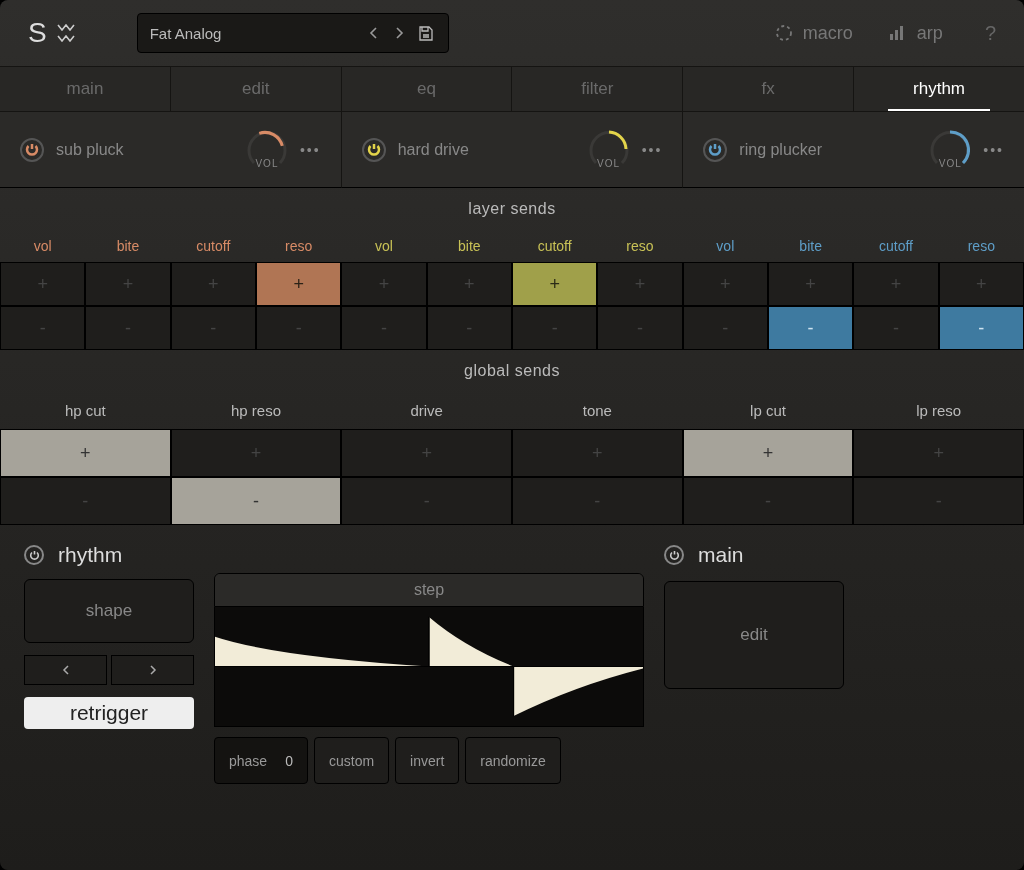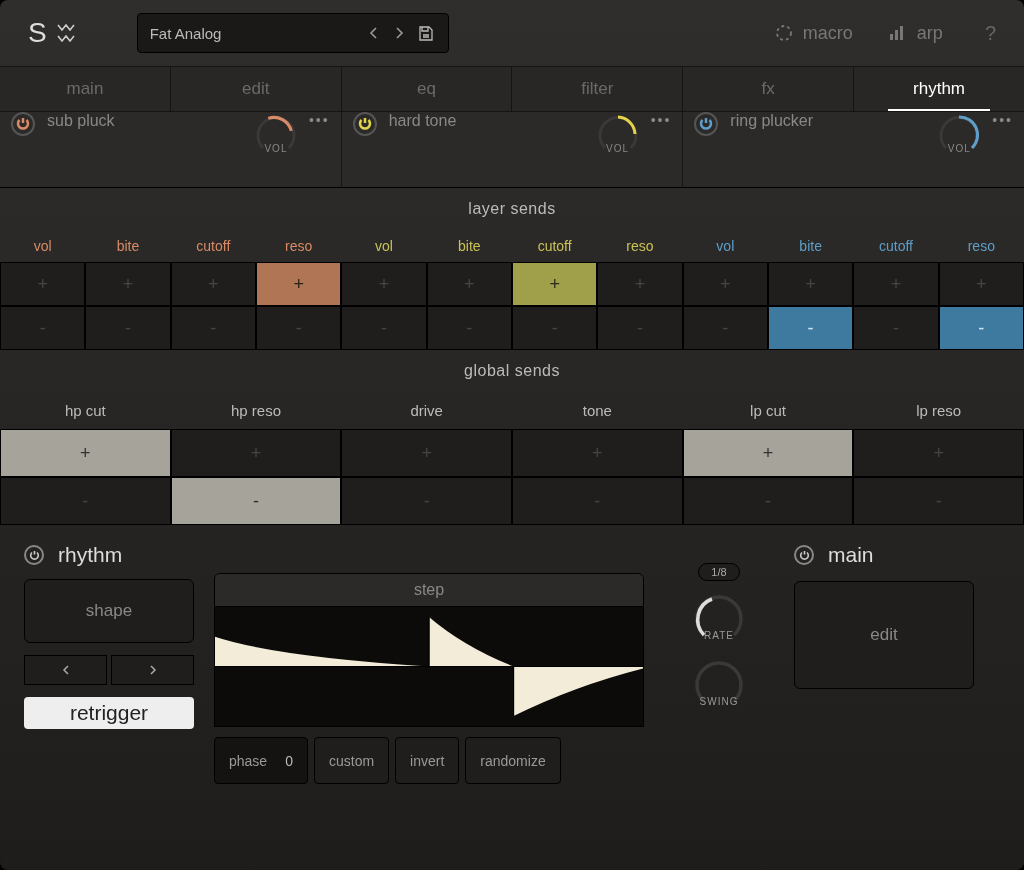--- a/index.html
+++ b/index.html
@@ -20,21 +20,21 @@
 
 
 .tabs { display: flex; height: 46px; border-top: 1px solid #151412; border-bottom: 1px solid #151412; }
 .tab { flex: 1; display: flex; align-items: center; justify-content: center; font-size: 17px; color: #6a6a6a; cursor: pointer; border-left: 1px solid #151412; background: #282725; }
 .tab:first-child { border-left: none; }
 .tab.active { color: #fff; position: relative; }
 .tab.active::after { content: ""; position: absolute; bottom: 0; left: 20%; right: 20%; height: 2px; background: #fff; }
 
 
 .layers { display: flex; height: 76px; }
-.layer { flex: 1; display: flex; padding: 0 11px; border-left: 1px solid #151412; background: #2b2a28; border-bottom: 1px solid #000; }
+.layer { flex: 1; display: flex; align-items: center; padding: 0 20px; border-left: 1px solid #151412; background: #2b2a28; border-bottom: 1px solid #000; }
 .layer:first-child { border-left: none; }
 .pwr { width: 24px; height: 24px; border-radius: 50%; border: 2px solid #555; display: flex; align-items: center; justify-content: center; margin-right: 12px; }
 .pwr svg { stroke-width: 2.5; }
 .layer-name { flex: 1; color: #888; font-size: 16px; }
 .vol-knob { width: 46px; height: 46px; position: relative; }
 .vol-arc { width: 46px; height: 46px; }
 .vol-lbl { position: absolute; bottom: 4px; left: 0; right: 0; text-align: center; font-size: 10px; letter-spacing: 1px; color: #888; }
 .layer-more { margin-left: 10px; color: #888; letter-spacing: 2px; font-size: 14px; cursor: pointer; }
 
 
@@ -166,21 +166,21 @@
         <div class="vol-lbl">VOL</div>
       </div>
       <div class="layer-more">•••</div>
     </div>
     <div class="layer">
       <div class="pwr">
           <svg width="14" height="14" viewBox="0 0 14 14">
             <path d="M7 1 V6 M3.5 3 A5 5 0 1 0 10.5 3" stroke="#e3d44a" fill="none"></path>
           </svg>
         </div>
-      <div class="layer-name">hard tone</div>
+      <div class="layer-name">hard drive</div>
       <div class="vol-knob">
         <svg class="vol-arc" viewBox="0 0 46 46">
             <path d="M10 36 A18 18 0 1 1 36 36" stroke="#3a3937" stroke-width="3" fill="none"></path>
             <path d="M23 5 A18 18 0 0 1 40 22" stroke="#e3d44a" stroke-width="3" fill="none"></path>
           </svg>
         <div class="vol-lbl">VOL</div>
       </div>
       <div class="layer-more">•••</div>
     </div>
     <div class="layer">
@@ -322,36 +322,20 @@
         <div class="wc phase">
             <span>phase</span>
             <span class="ph-val">0</span>
           </div>
         <div class="wc">custom</div>
         <div class="wc">invert</div>
         <div class="wc">randomize</div>
       </div>
     </div>
 
-    <div class="b-knobs">
-      <div class="rate-badge">1/8</div>
-      <div class="knob2">
-        <svg width="58" height="58" viewBox="0 0 58 58">
-            <path d="M14 46 A22 22 0 1 1 44 46" stroke="#3a3937" stroke-width="3.5" fill="none"></path>
-            <path d="M14 46 A22 22 0 0 1 22 10" stroke="#ddd" stroke-width="3.5" fill="none"></path>
-          </svg>
-        <div class="knob2-lbl">RATE</div>
-      </div>
-      <div class="knob2">
-        <svg width="58" height="58" viewBox="0 0 58 58">
-            <path d="M14 46 A22 22 0 1 1 44 46" stroke="#3a3937" stroke-width="3.5" fill="none"></path>
-          </svg>
-        <div class="knob2-lbl">SWING</div>
-      </div>
-    </div>
 
     <div class="b-right">
       <div class="flux-title">
         <div class="pwr-sm">
             <svg width="11" height="11" viewBox="0 0 11 11">
               <path d="M5.5 1 V4.5 M3 2.5 A3.8 3.8 0 1 0 8 2.5" stroke="#ccc" fill="none" stroke-width="1.6"></path>
             </svg>
           </div>
         <span>main</span>
       </div>

